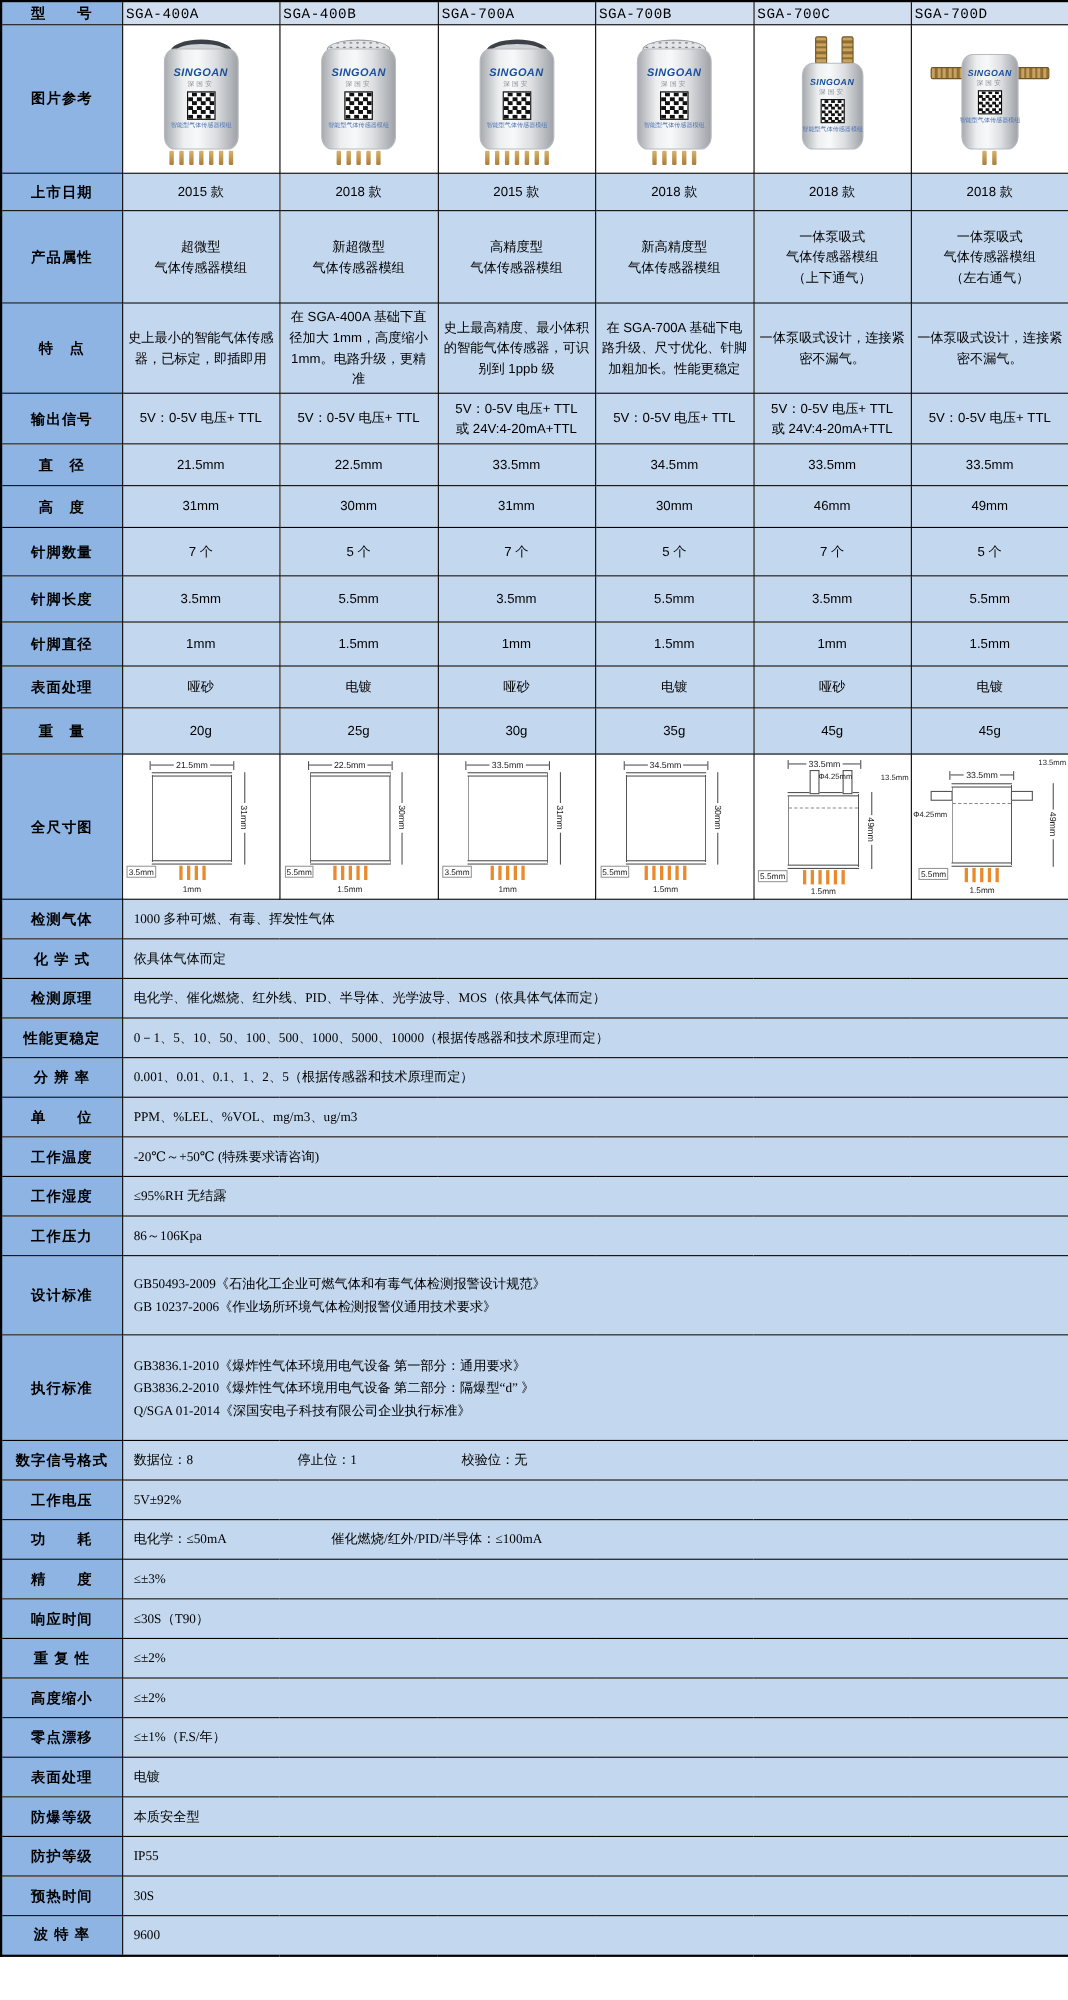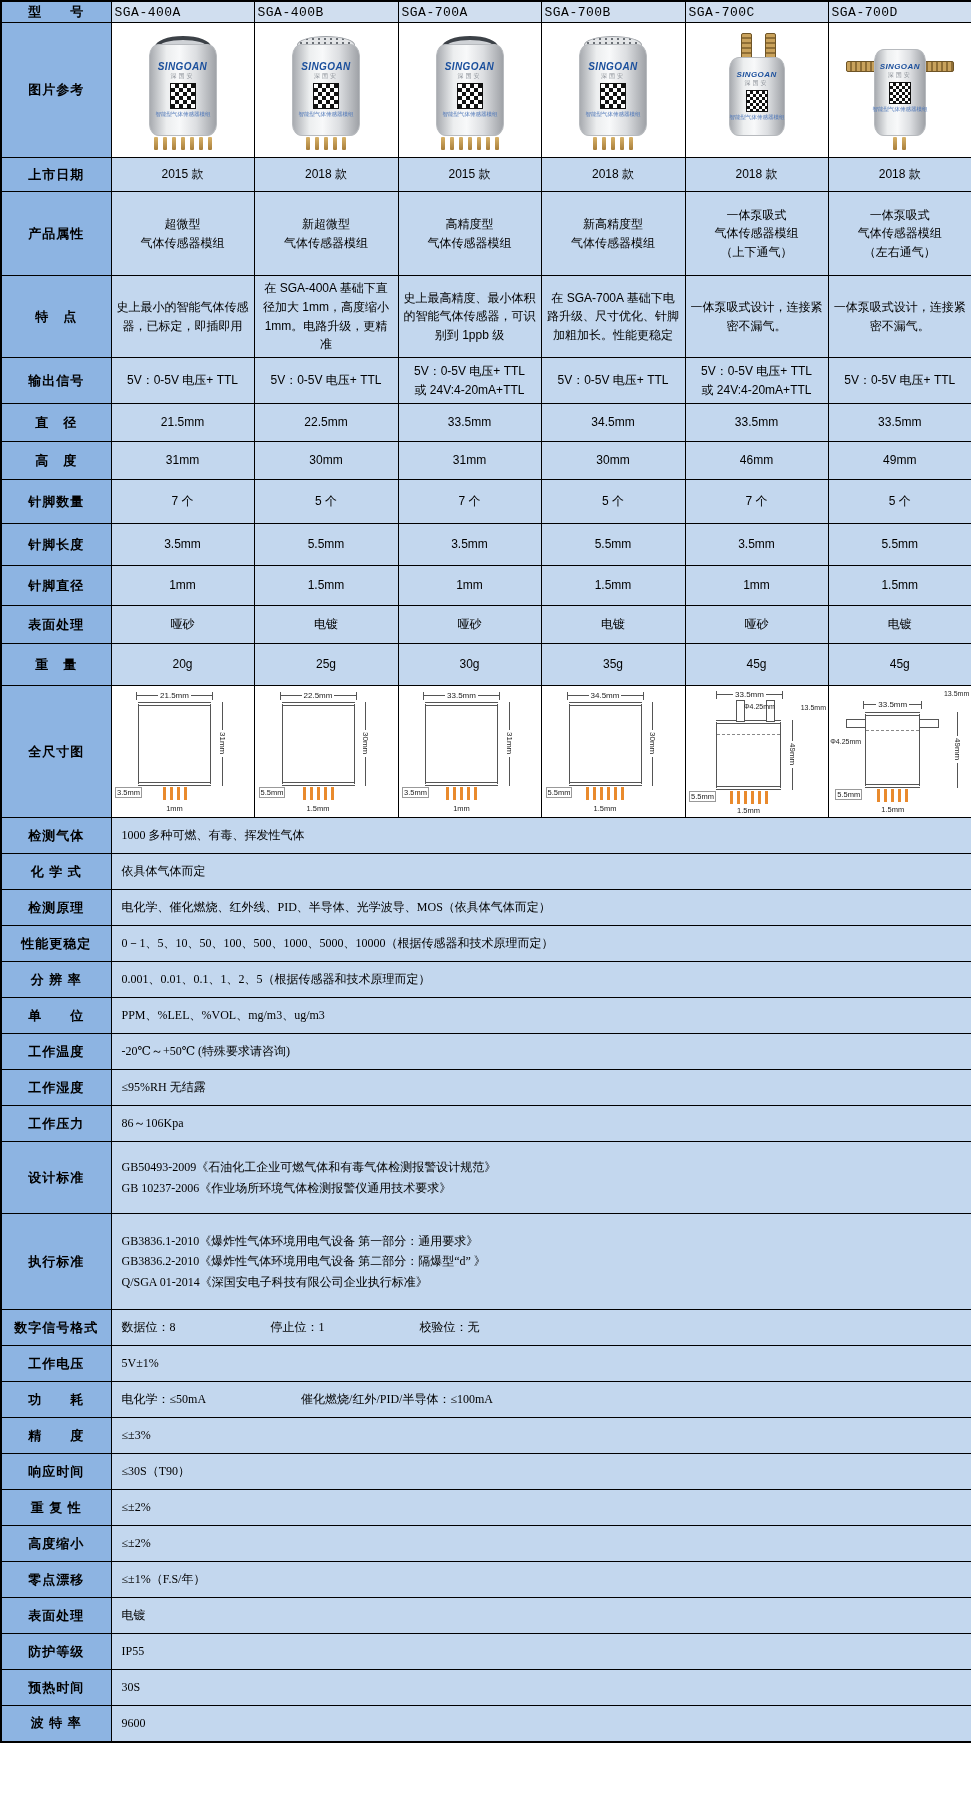--- a/index.html
+++ b/index.html
@@ -547,21 +547,21 @@
           </td>
         </tr>
         <tr style="height: 36px;">
           <td class="lbl">数字信号格式</td>
           <td class="spec" colspan="6">
             <div class="segs"><span class="seg">数据位：8</span><span class="seg">停止位：1</span><span class="seg">校验位：无</span></div>
           </td>
         </tr>
         <tr style="height: 36px;">
           <td class="lbl">工作电压</td>
-          <td class="spec" colspan="6">5V±1%</td>
+          <td class="spec" colspan="6">5V±92%</td>
         </tr>
         <tr style="height: 36px;">
           <td class="lbl">功　　耗</td>
           <td class="spec" colspan="6">
             <div class="segs"><span class="seg">电化学：≤50mA</span><span class="seg">催化燃烧/红外/PID/半导体：≤100mA</span></div>
           </td>
         </tr>
         <tr style="height: 36px;">
           <td class="lbl">精　　度</td>
           <td class="spec" colspan="6">≤±3%</td>
@@ -578,20 +578,24 @@
           <td class="lbl">高度缩小</td>
           <td class="spec" colspan="6">≤±2%</td>
         </tr>
         <tr style="height: 36px;">
           <td class="lbl">零点漂移</td>
           <td class="spec" colspan="6">≤±1%（F.S/年）</td>
         </tr>
         <tr style="height: 36px;">
           <td class="lbl">表面处理</td>
           <td class="spec" colspan="6">电镀</td>
+        </tr>
+        <tr style="height: 36px;">
+          <td class="lbl">防爆等级</td>
+          <td class="spec" colspan="6">本质安全型</td>
         </tr>
         <tr style="height: 36px;">
           <td class="lbl">防护等级</td>
           <td class="spec" colspan="6">IP55</td>
         </tr>
         <tr style="height: 36px;">
           <td class="lbl">预热时间</td>
           <td class="spec" colspan="6">30S</td>
         </tr>
         <tr style="height: 36px;">

